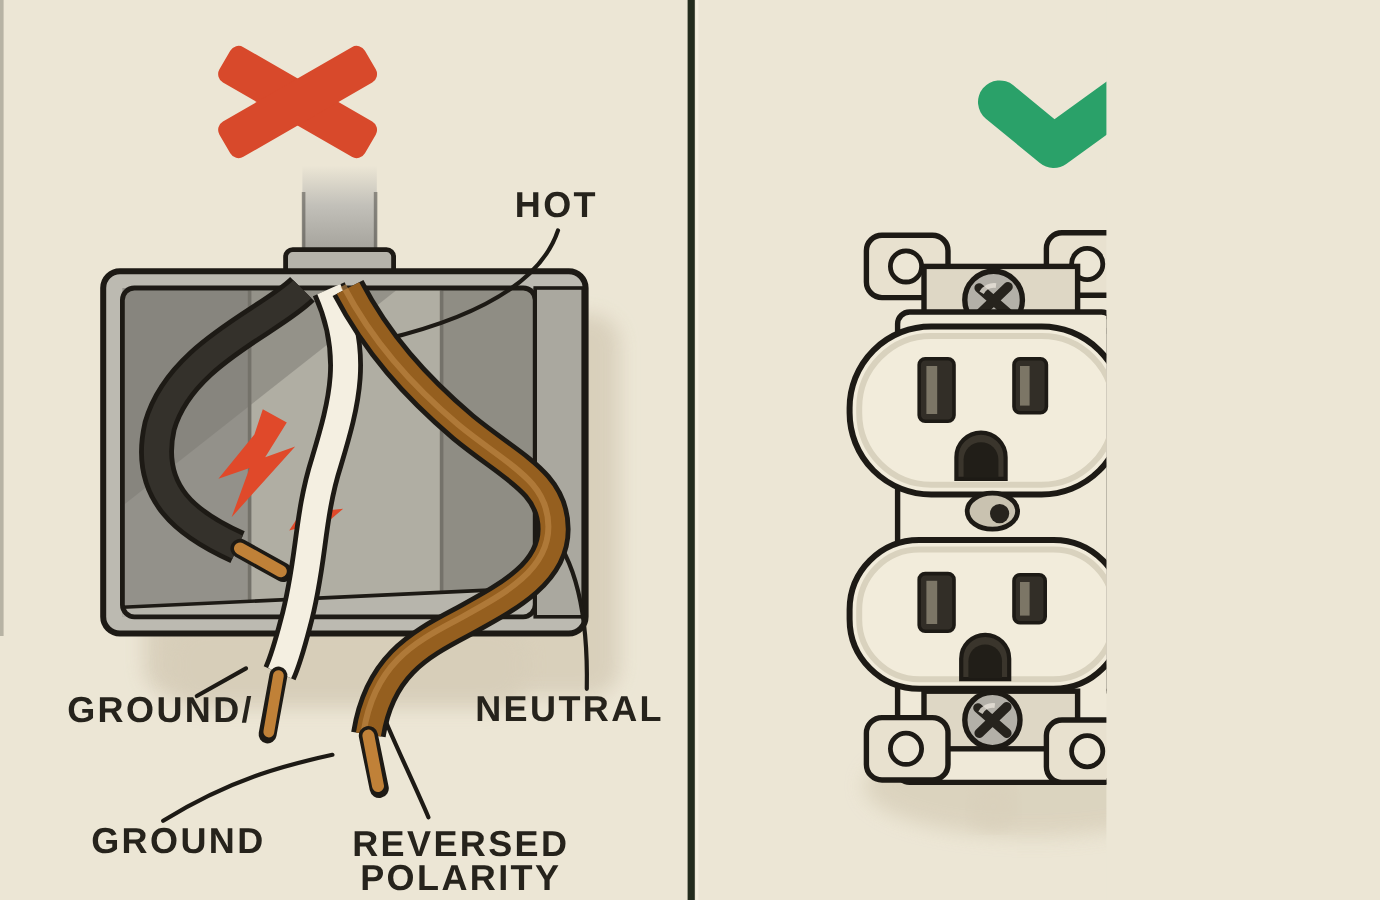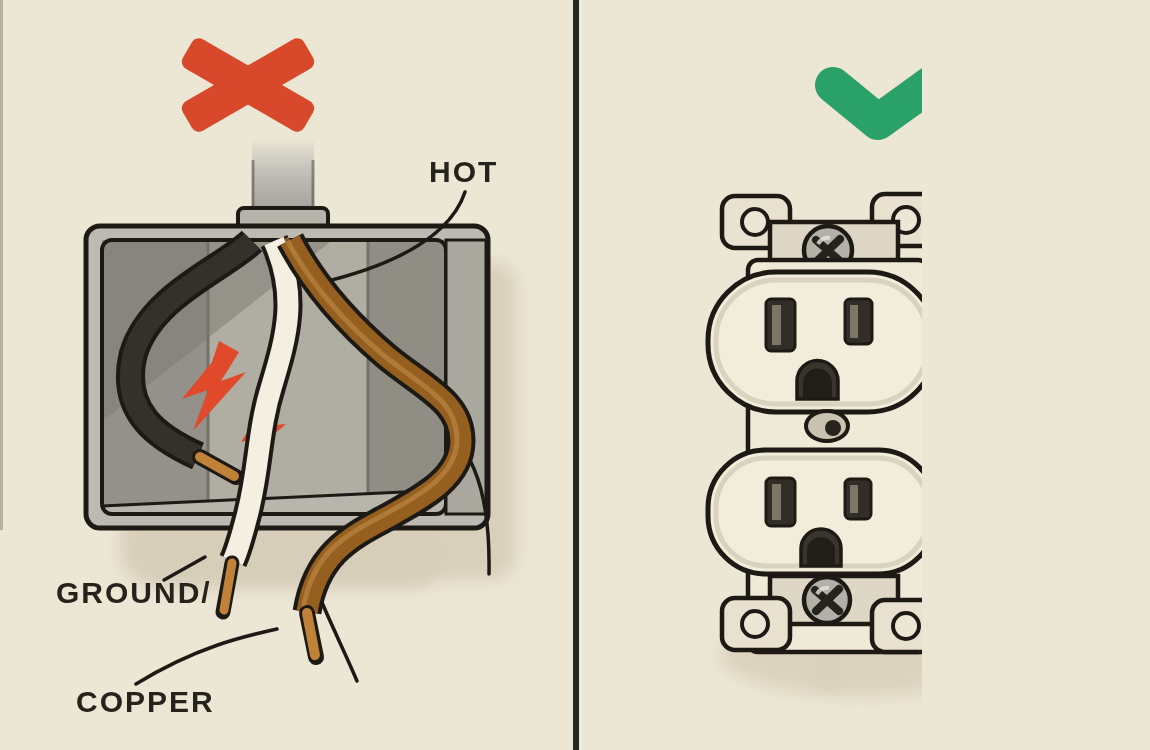--- a/index.html
+++ b/index.html
@@ -199,17 +199,22 @@
     </g>
   </g>
 </svg>
 
 <div class="label" style="left:429px;top:157px;">HOT</div>
 
 <div class="label" style="left:56px;top:578px;">
   <span style="display:block">GROUND/</span>
 </div>
 
-<div class="label" style="left:76px;top:687px;">COPPER</div>
-
-
-
+<div class="label" style="left:76px;top:687px;">GROUND</div>
+
+<div class="label" style="left:396px;top:577px;">NEUTRAL</div>
+
+<div class="label center" style="left:286px;top:689px;width:196px;">
+  <span style="display:block">REVERSED</span>
+  <span style="display:block">POLARITY</span>
 </div>
 
+</div>
+
 </body></html>

